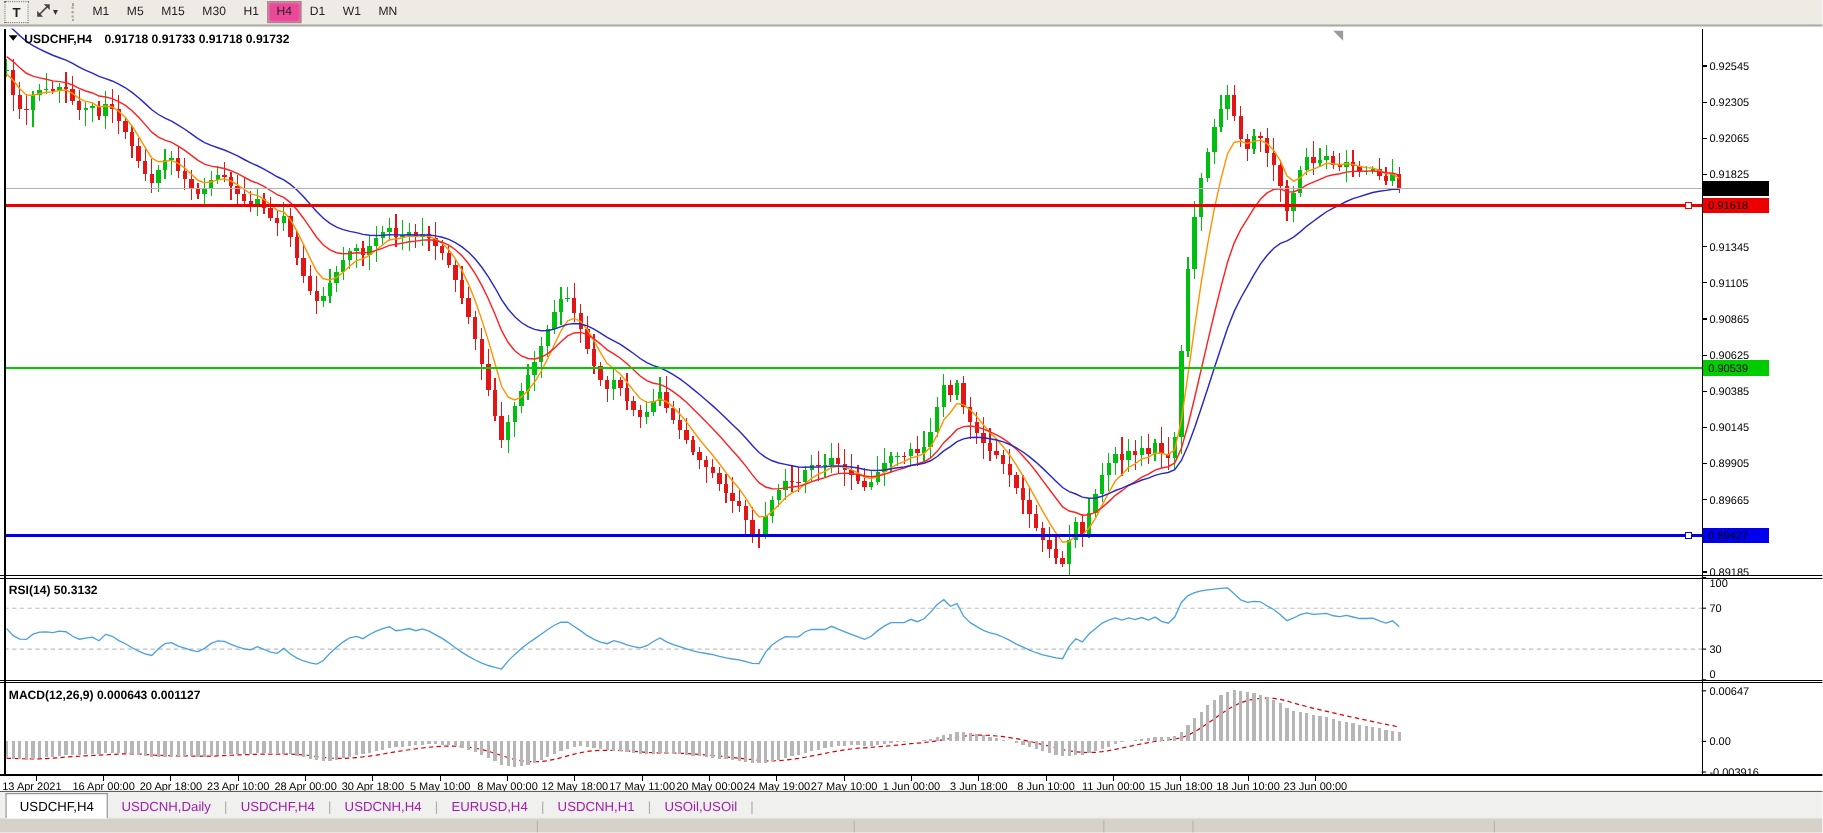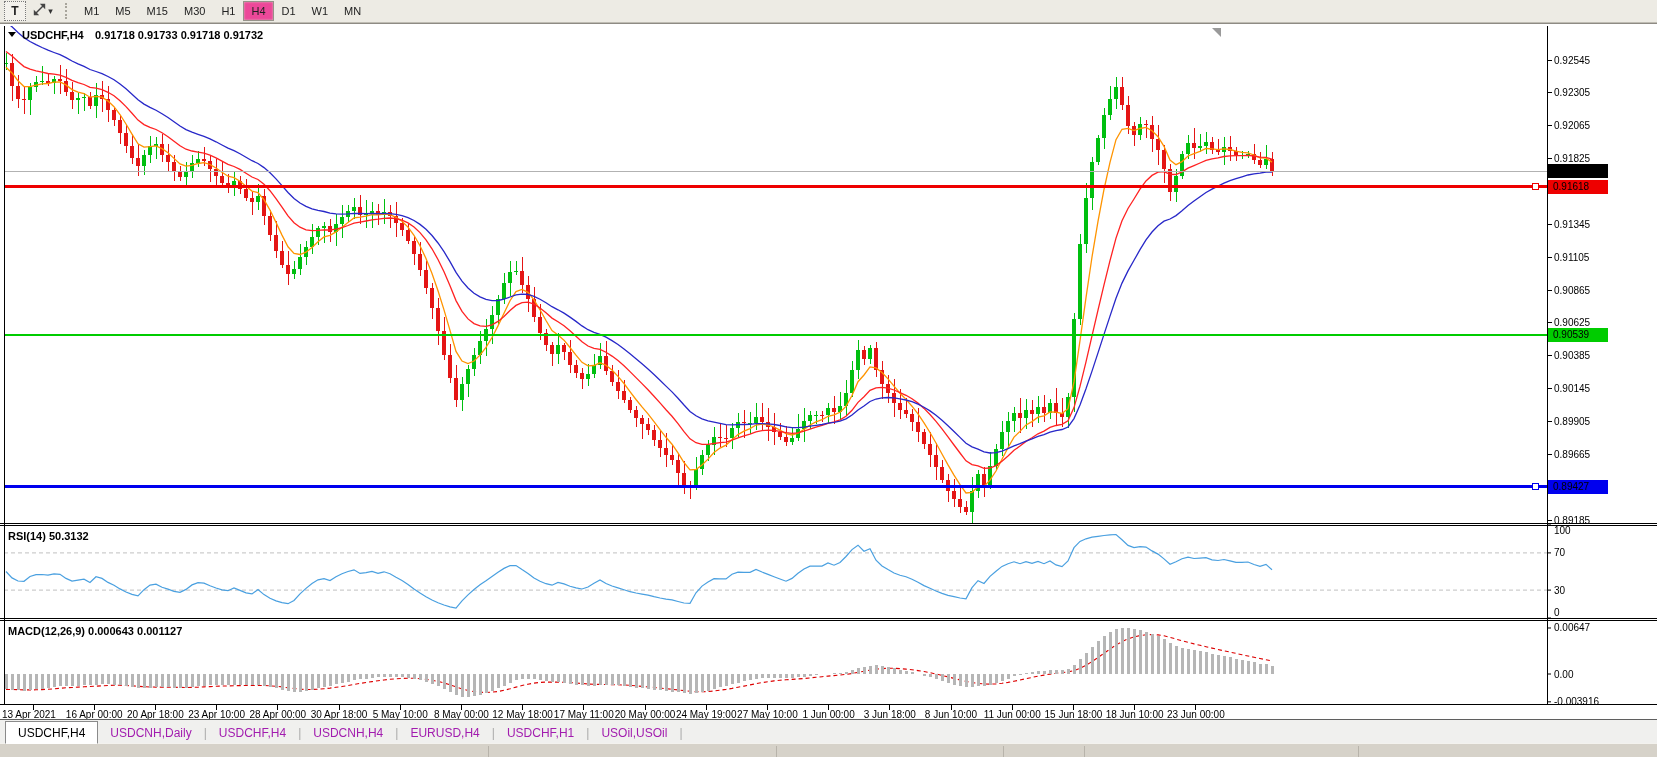--- a/index.html
+++ b/index.html
@@ -848,21 +848,21 @@
   <div class="tabs" id="tabs">
       <div class="tab active">USDCHF,H4</div>
       <div class="tab">USDCNH,Daily</div>
       <span class="tabsep">|</span>
       <div class="tab">USDCHF,H4</div>
       <span class="tabsep">|</span>
       <div class="tab">USDCNH,H4</div>
       <span class="tabsep">|</span>
       <div class="tab">EURUSD,H4</div>
       <span class="tabsep">|</span>
-      <div class="tab">USDCHF,H1</div>
+      <div class="tab">USDCNH,H1</div>
       <span class="tabsep">|</span>
       <div class="tab">USOil,USOil</div>
       <span class="tabsep">|</span>
     </div>
 
   <div class="status">
     <div class="ssep" style="left:488px"></div>
     <div class="ssep" style="left:776px"></div>
     <div class="ssep" style="left:1003px"></div>
     <div class="ssep" style="left:1084px"></div>

